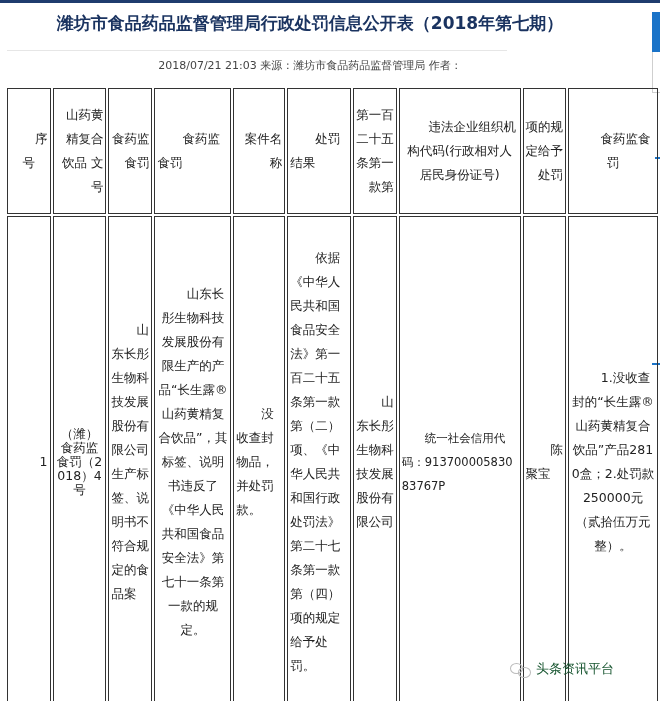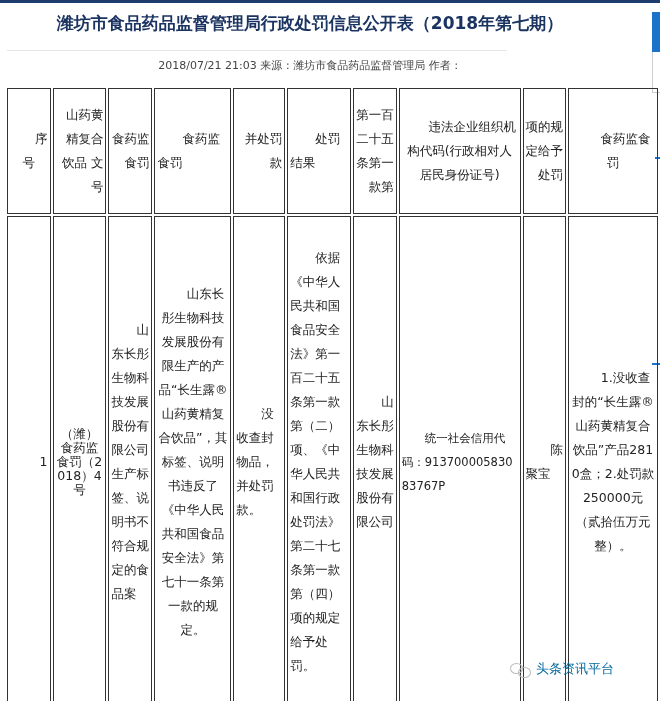--- a/index.html
+++ b/index.html
@@ -31,21 +31,21 @@
   table.penalty td {
     border: 1px solid #333; padding: 0 2px; vertical-align: middle;
     line-height: 24px; word-break: break-all;
   }
   .hdr td { height: 124px; }
   .row td { height: 490px; }
   .c-center { text-align: center; }
   .c-right { text-align: right; }
   .indent { text-indent: 2em; }
   .wm {
-    position: absolute; left: 510px; top: 660px; font-size: 13px; color: #0369a1;
+    position: absolute; left: 510px; top: 660px; font-size: 13px; color: #14532d;
     display: flex; align-items: center; gap: 4px;
   }
   .wm-icon { width: 22px; height: 16px; position: relative; }
   .wm-icon span { position: absolute; border: 1px solid #bbb; border-radius: 50%; }
 </style>
 </head>
 <body>
 
 <div class="topbar"></div>
 <div class="title">潍坊市食品药品监督管理局行政处罚信息公开表（2018年第七期）</div>
@@ -69,21 +69,21 @@
       <col style="width:122px">
       <col style="width:42px">
       <col style="width:90px">
   </colgroup>
   <tbody>
       <tr class="hdr">
     <td class="c-center indent">序号</td>
     <td class="c-right">山药黄精复合饮品 文号</td>
     <td class="c-right">食药监食罚</td>
     <td class="indent">食药监食罚</td>
-    <td class="c-right">并处罚款</td>
+    <td class="c-right">案件名称</td>
     <td class="indent">处罚结果</td>
     <td class="c-right">第一百二十五条第一款第</td>
     <td class="c-center indent">违法企业组织机构代码(行政相对人居民身份证号)</td>
     <td class="c-right">项的规定给予处罚</td>
     <td class="c-center indent">食药监食罚</td>
   </tr>
   <tr class="row">
     <td class="c-right">1</td>
     <td class="c-center" style="line-height:14px">（潍）食药监食罚（2018）4号</td>
     <td class="indent">山东长彤生物科技发展股份有限公司生产标签、说明书不符合规定的食品案</td>

